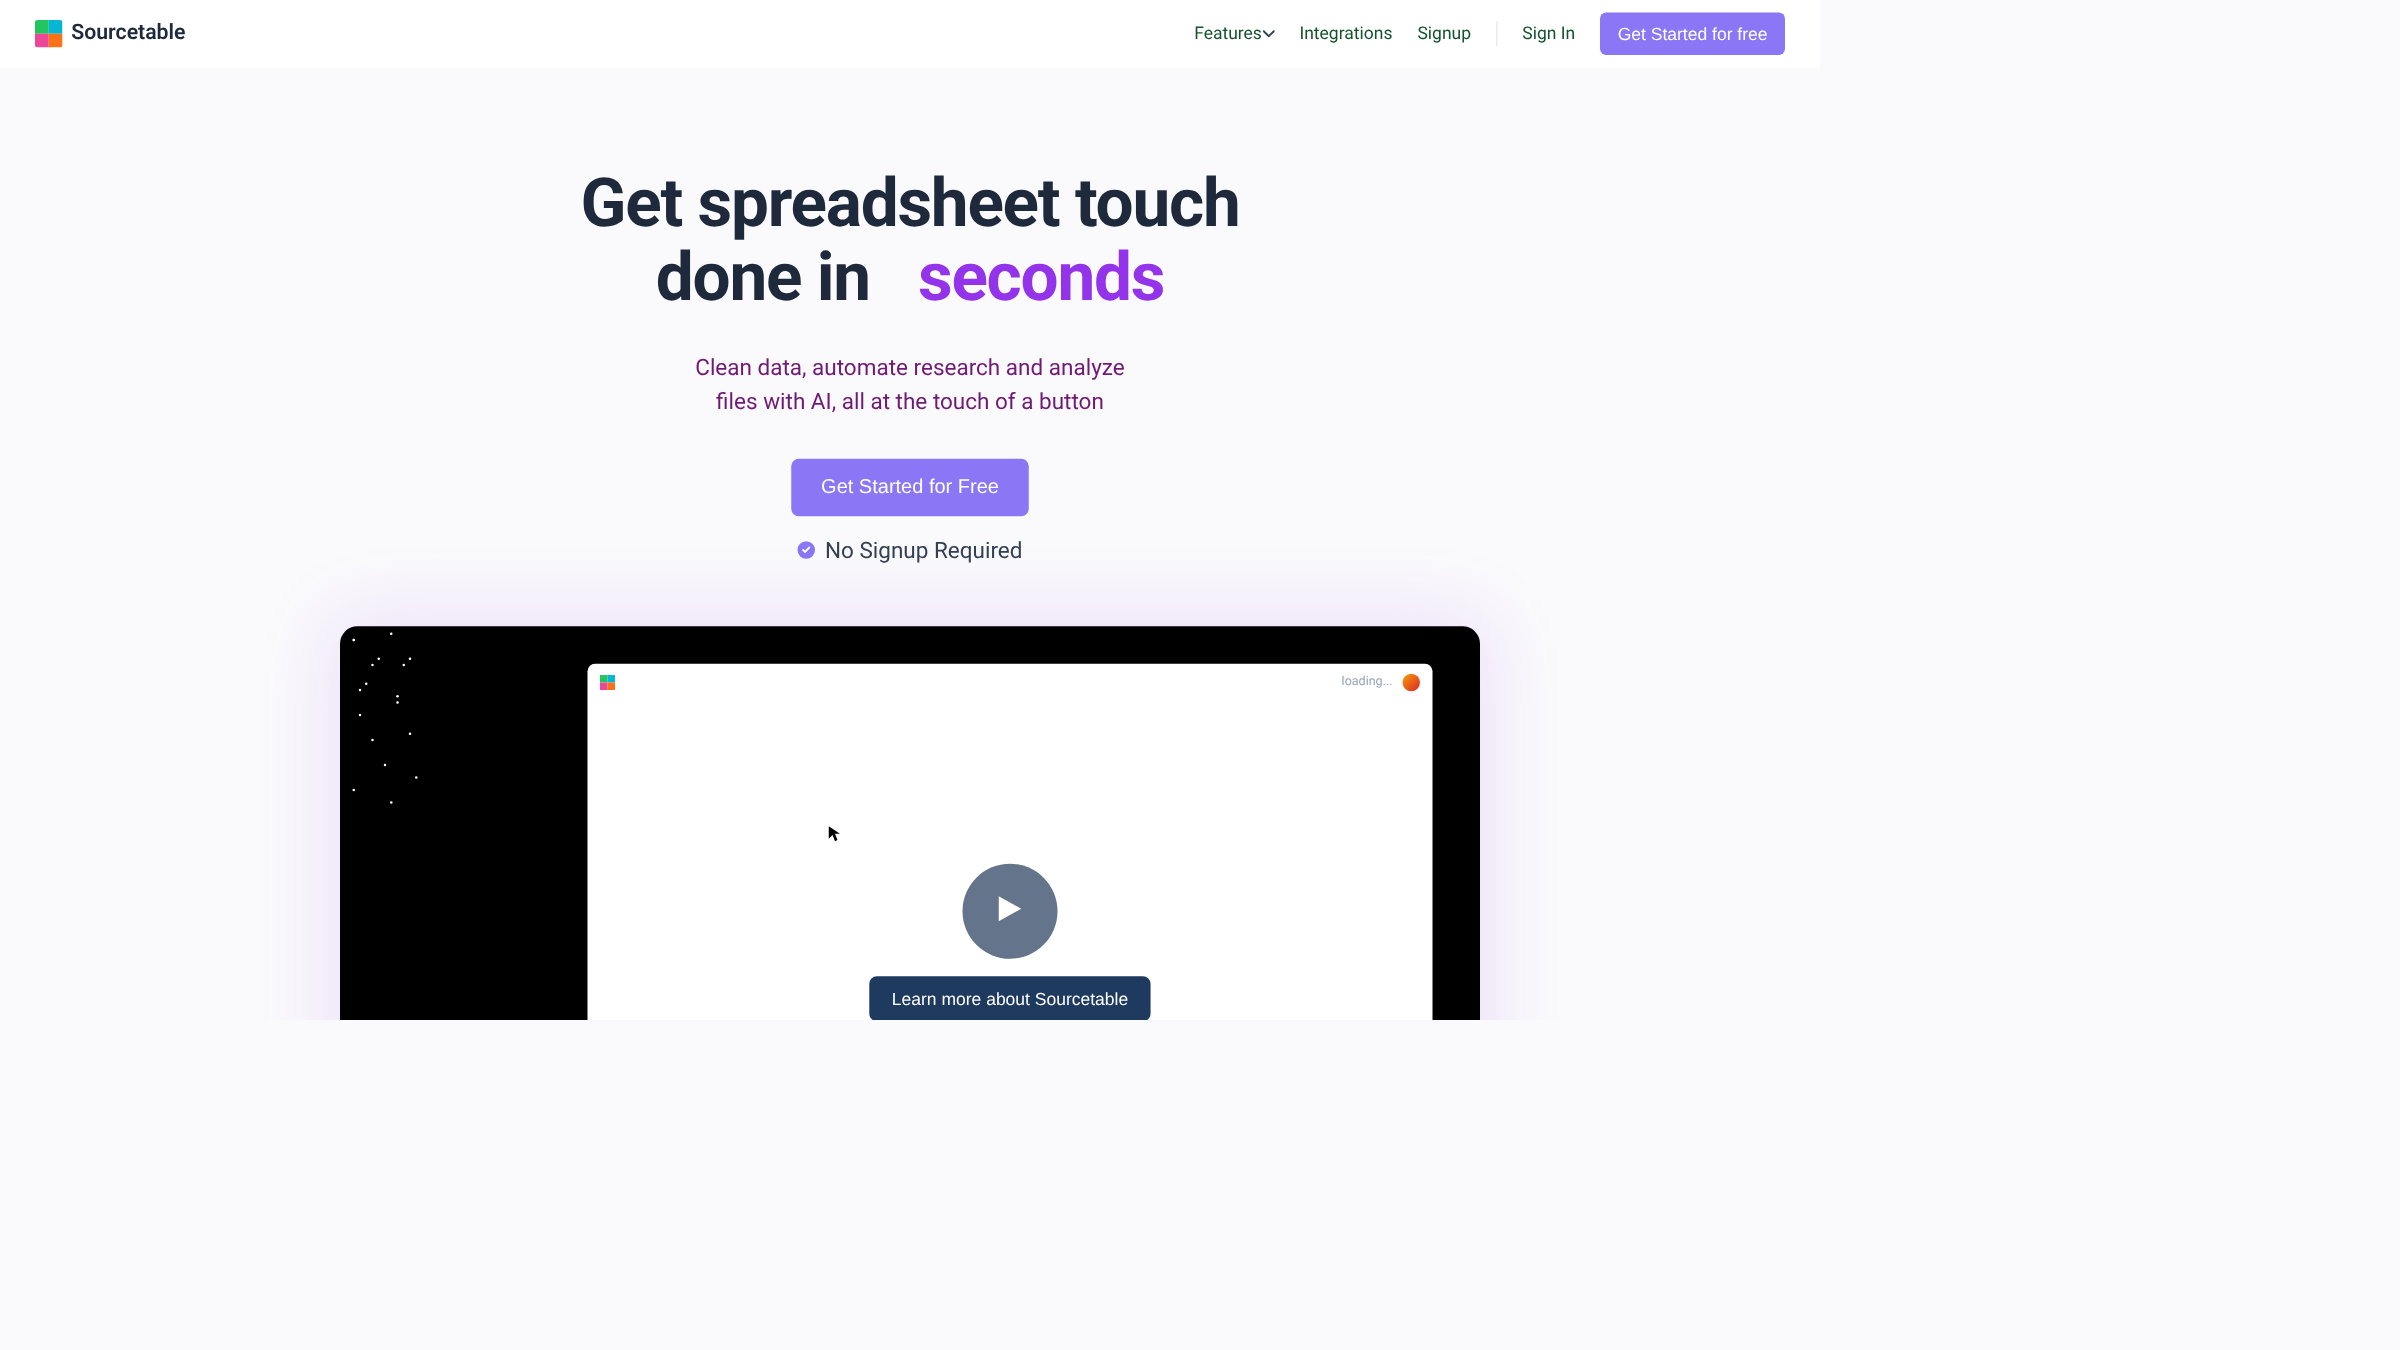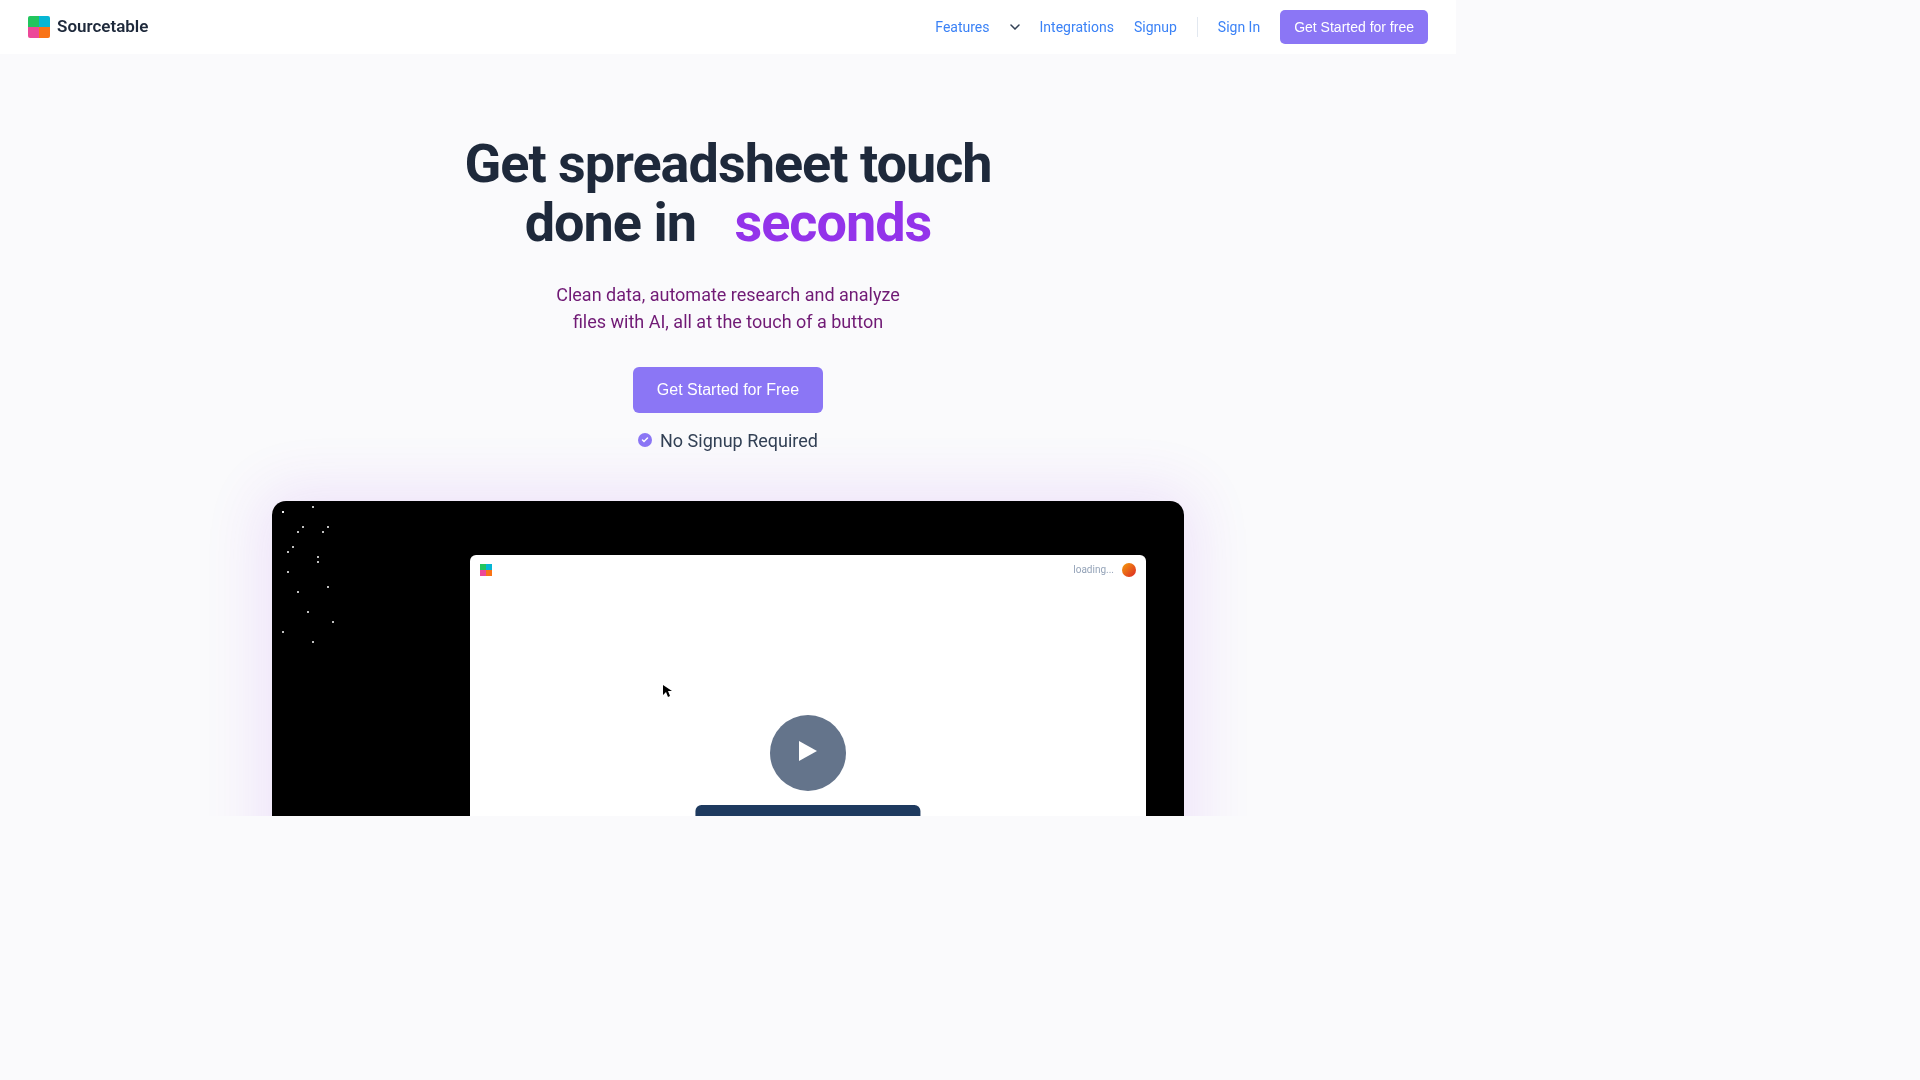--- a/index.html
+++ b/index.html
@@ -52,24 +52,24 @@
     }
     
     .nav {
       display: flex;
       align-items: center;
       gap: 20px;
     }
     
     .nav-item {
       font-size: 14px;
-      color: #3b82f6;
-      display: flex;
-      align-items: center;
-      gap: 20px;
+      color: #14532d;
+      display: flex;
+      align-items: center;
+      gap: 0;
       cursor: pointer;
     }
     
     .chevron {
       width: 10px;
       height: 10px;
       display: inline-flex;
       align-items: center;
       justify-content: center;
     }
@@ -155,23 +155,23 @@
       justify-content: center;
     }
     
     .video-container {
       width: 912px;
       height: 380px;
       background: #000000;
       border-radius: 14px;
       box-shadow: 0 0 60px 10px rgba(147, 51, 234, 0.12);
       display: flex;
-      align-items: flex-end;
-      justify-content: center;
-      padding-top: 63px;
+      align-items: flex-start;
+      justify-content: center;
+      padding-top: 30px;
       position: relative;
       overflow: hidden;
     }
     
     .video-inner {
       width: 676px;
       height: 326px;
       background: #ffffff;
       border-radius: 6px;
       position: relative;

